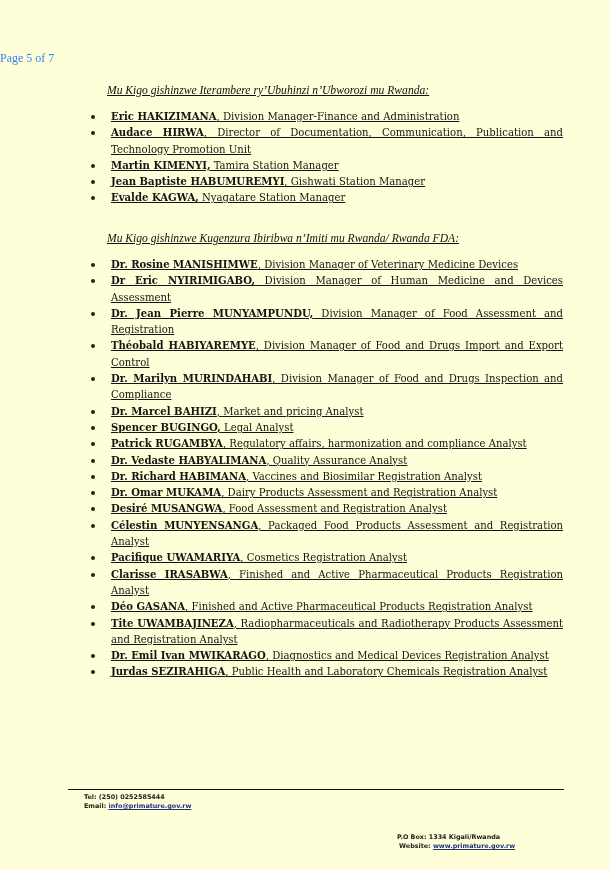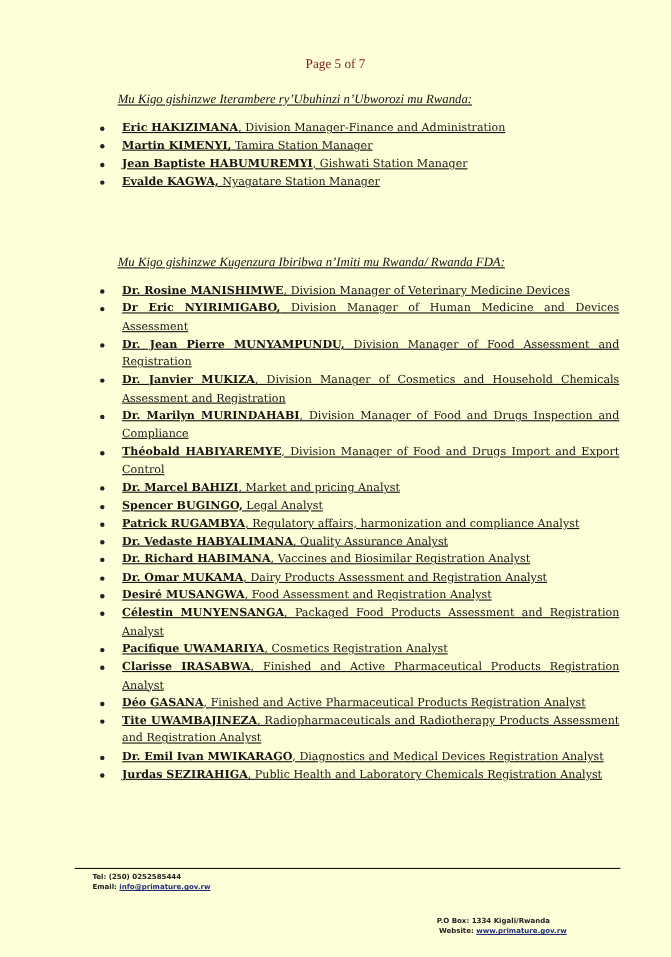--- a/index.html
+++ b/index.html
@@ -18,24 +18,24 @@
     .page {
       position: absolute;
       left: 0; top: 0;
       width: 610px; height: 870px;
       background: #fefed8;
     }
     .page-number {
       position: absolute;
       top: 51px;
       left: 0; right: 0;
-      text-align: center;
+      text-align: left;
       font-family: "Liberation Serif", serif;
       font-size: 12px;
-      color: #7f1d1d;
+      color: #3b82f6;
     }
     .section-heading {
       position: absolute;
       left: 75px;
       font-family: "Liberation Serif", serif;
       font-style: italic;
       font-size: 11.6px;
       text-decoration: underline;
       color: #111;
       white-space: nowrap;
@@ -98,33 +98,33 @@
 </head>
 <body>
 
 <div class="page">
 
   <div class="page-number">Page 5 of 7</div>
 
   <div class="section-heading" style="top:84px;">Mu Kigo gishinzwe Iterambere ry’Ubuhinzi n’Ubworozi mu Rwanda:</div>
   <ul class="list" style="top:109px;">
     <li><span class="bullet"></span><span class="name">Eric HAKIZIMANA</span><span>, Division Manager-Finance and Administration</span></li>
+    <li><span class="bullet"></span><span class="name">Audace HIRWA</span><span>, Director of Documentation, Communication, Publication and Technology Promotion Unit</span></li>
     <li><span class="bullet"></span><span class="name">Martin KIMENYI,</span><span> Tamira Station Manager</span></li>
     <li><span class="bullet"></span><span class="name">Jean Baptiste HABUMUREMYI</span><span>, Gishwati Station Manager</span></li>
     <li><span class="bullet"></span><span class="name">Evalde KAGWA,</span><span> Nyagatare Station Manager</span></li>
   </ul>
 
   <div class="section-heading" style="top:232px;">Mu Kigo gishinzwe Kugenzura Ibiribwa n’Imiti mu Rwanda/ Rwanda FDA:</div>
   <ul class="list" style="top:257px;">
     <li><span class="bullet"></span><span class="name">Dr. Rosine MANISHIMWE</span><span>, Division Manager of Veterinary Medicine Devices</span></li>
     <li><span class="bullet"></span><span class="name">Dr Eric NYIRIMIGABO,</span><span> Division Manager of Human Medicine and Devices Assessment</span></li>
     <li><span class="bullet"></span><span class="name">Dr. Jean Pierre MUNYAMPUNDU,</span><span> Division Manager of Food Assessment and Registration</span></li>
-    <li><span class="bullet"></span><span class="name">Dr. Janvier MUKIZA</span><span>, Division Manager of Cosmetics and Household Chemicals Assessment and Registration</span></li>
+    <li><span class="bullet"></span><span class="name">Théobald HABIYAREMYE</span><span>, Division Manager of Food and Drugs Import and Export Control</span></li>
     <li><span class="bullet"></span><span class="name">Dr. Marilyn MURINDAHABI</span><span>, Division Manager of Food and Drugs Inspection and Compliance</span></li>
-    <li><span class="bullet"></span><span class="name">Théobald HABIYAREMYE</span><span>, Division Manager of Food and Drugs Import and Export Control</span></li>
     <li><span class="bullet"></span><span class="name">Dr. Marcel BAHIZI</span><span>, Market and pricing Analyst</span></li>
     <li><span class="bullet"></span><span class="name">Spencer BUGINGO,</span><span> Legal Analyst</span></li>
     <li><span class="bullet"></span><span class="name">Patrick RUGAMBYA</span><span>, Regulatory affairs, harmonization and compliance Analyst</span></li>
     <li><span class="bullet"></span><span class="name">Dr. Vedaste HABYALIMANA</span><span>, Quality Assurance Analyst</span></li>
     <li><span class="bullet"></span><span class="name">Dr. Richard HABIMANA</span><span>, Vaccines and Biosimilar Registration Analyst</span></li>
     <li><span class="bullet"></span><span class="name">Dr. Omar MUKAMA</span><span>, Dairy Products Assessment and Registration Analyst</span></li>
     <li><span class="bullet"></span><span class="name">Desiré MUSANGWA</span><span>, Food Assessment and Registration Analyst</span></li>
     <li><span class="bullet"></span><span class="name">Célestin MUNYENSANGA</span><span>, Packaged Food Products Assessment and Registration Analyst</span></li>
     <li><span class="bullet"></span><span class="name">Pacifique UWAMARIYA</span><span>, Cosmetics Registration Analyst</span></li>
     <li><span class="bullet"></span><span class="name">Clarisse IRASABWA</span><span>, Finished and Active Pharmaceutical Products Registration Analyst</span></li>

